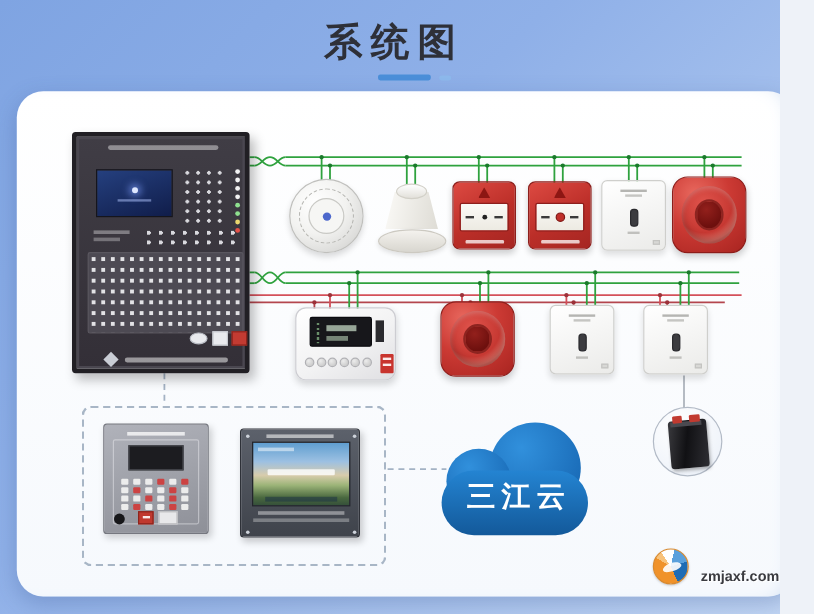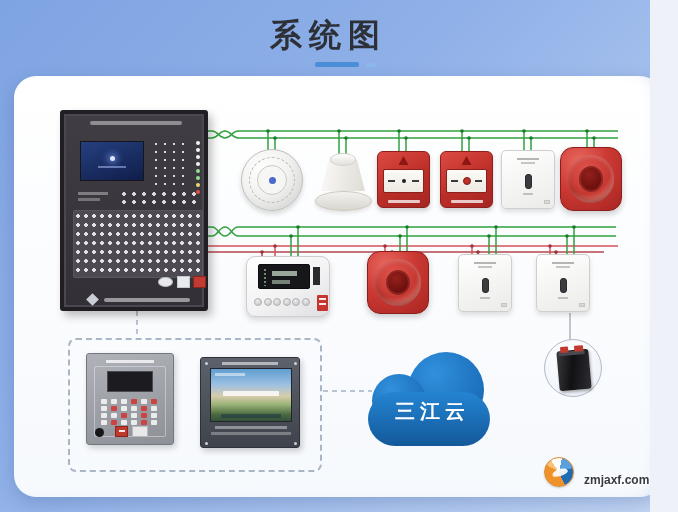--- a/index.html
+++ b/index.html
@@ -142,21 +142,21 @@
 
   
   .cloud{position:absolute;left:366px;top:350px;width:128px;height:98px;z-index:2;}
   .cloud-c1{position:absolute;left:42px;top:2px;width:76px;height:76px;border-radius:50%;
     background:radial-gradient(circle at 35% 28%,#3190dc,#1a6cb8 75%);}
   .cloud-c2{position:absolute;left:6px;top:24px;width:54px;height:54px;border-radius:50%;
     background:radial-gradient(circle at 35% 28%,#3190dc,#1a6cb8 75%);}
   .cloud-base{position:absolute;left:2px;top:42px;width:122px;height:54px;border-radius:27px;
     background:linear-gradient(180deg,#2484d2,#13599a);}
   .cloud-label{position:absolute;left:0;right:0;top:48px;text-align:center;color:#ffffff;
-    font-size:20px;font-weight:bold;letter-spacing:5px;text-indent:5px;}
+    font-size:24px;font-weight:bold;letter-spacing:5px;text-indent:5px;}
 
   
   .logo{position:absolute;left:544px;top:450px;width:124px;height:44px;z-index:3;}
   .logo-icon{position:absolute;left:0;top:7px;width:30px;height:30px;border-radius:50%;border:1px solid #d88a30;
     background:conic-gradient(from 210deg,#f0922a 0 25%,#f8c27a 25% 32%,#ffffff 32% 45%,#5aa0dc 45% 62%,#1f6cb4 62% 85%,#f0922a 85% 100%);
     box-shadow:0 1px 2px rgba(0,0,0,.2);}
   .logo-icon:after{content:"";position:absolute;left:7px;top:11px;width:16px;height:7px;background:#fff;opacity:.9;
     border-radius:50%/60% 60% 40% 40%;transform:rotate(-18deg);}
   .logo-brand{position:absolute;left:36px;top:2px;font-size:17px;font-weight:bold;color:#3a3b40;
     letter-spacing:1px;text-shadow:1px 1px 0 #ffffff;}

